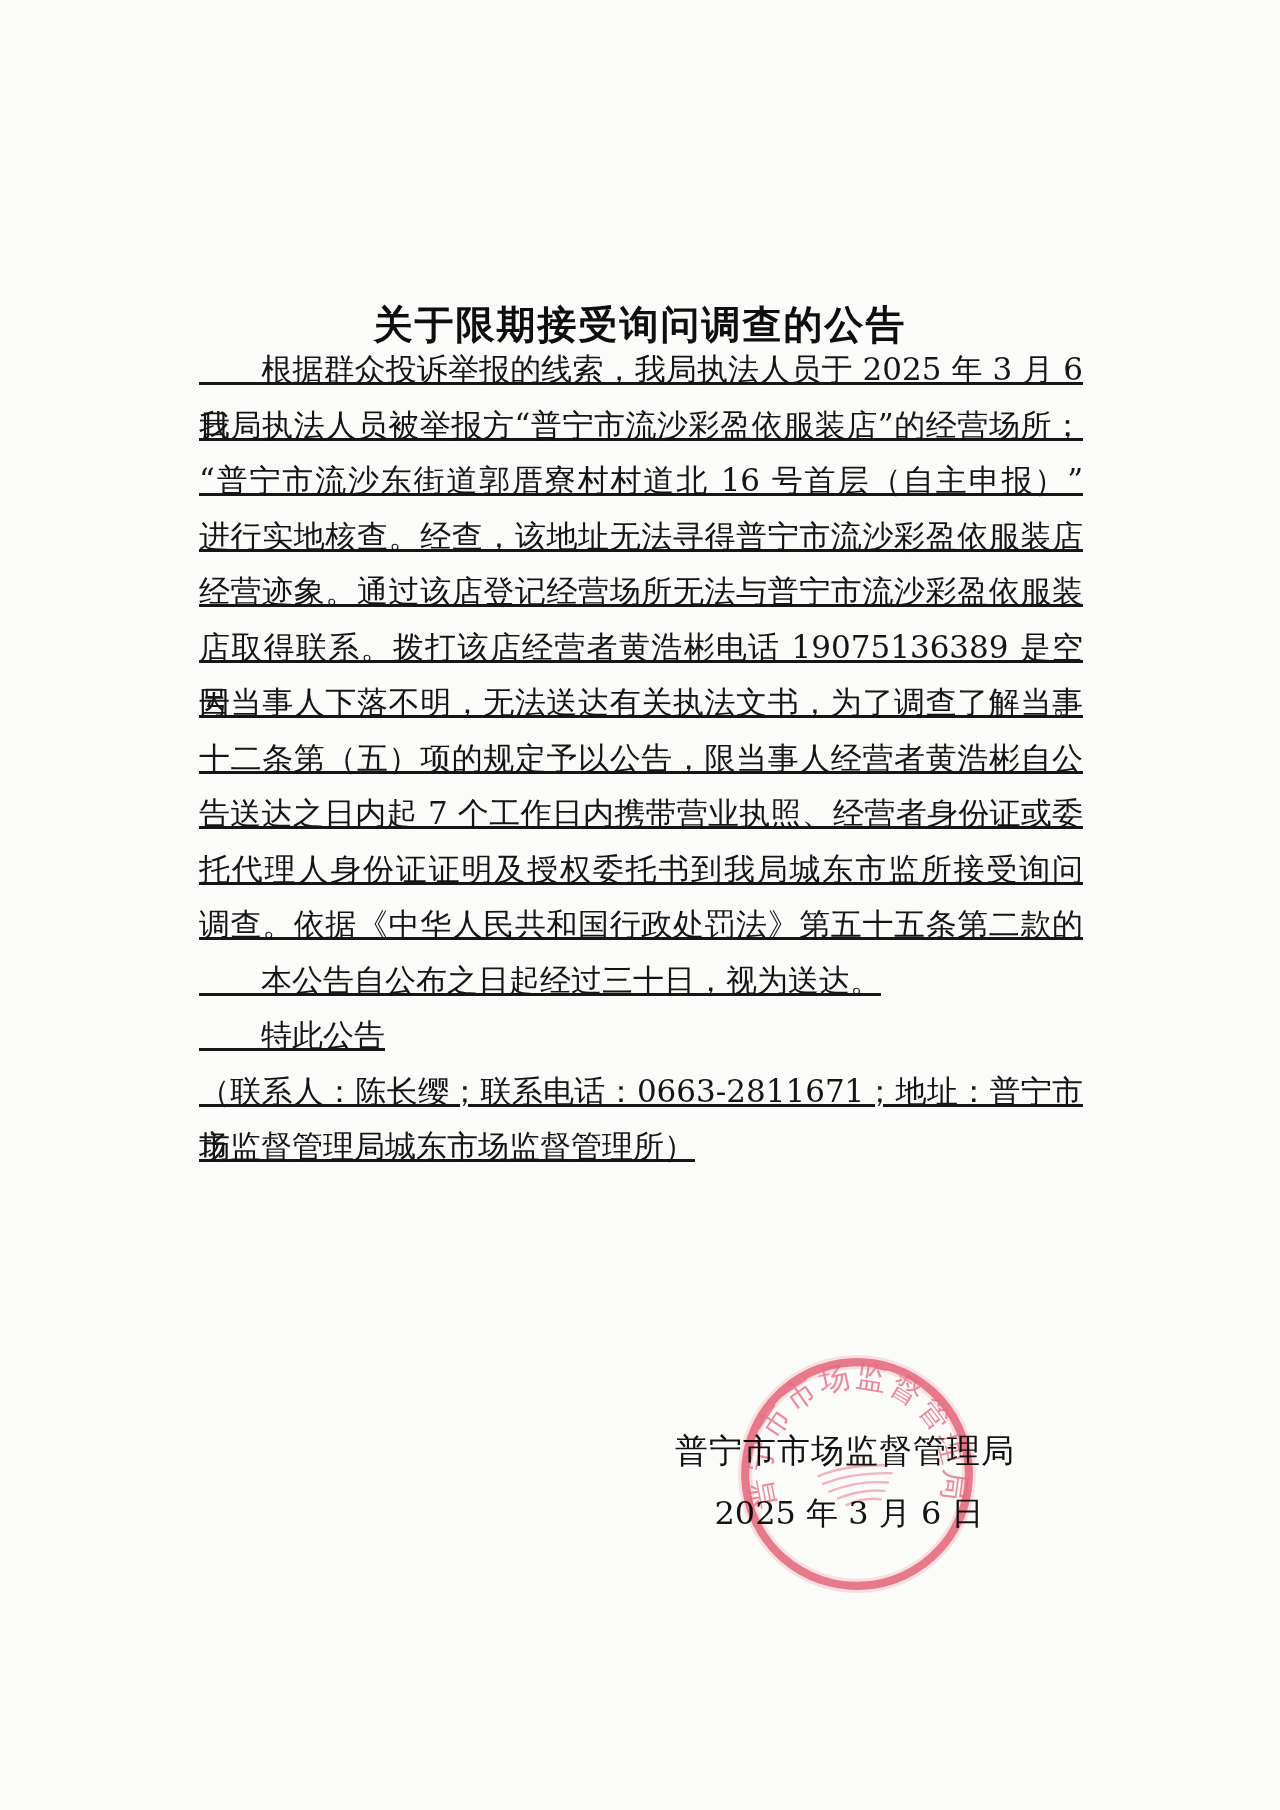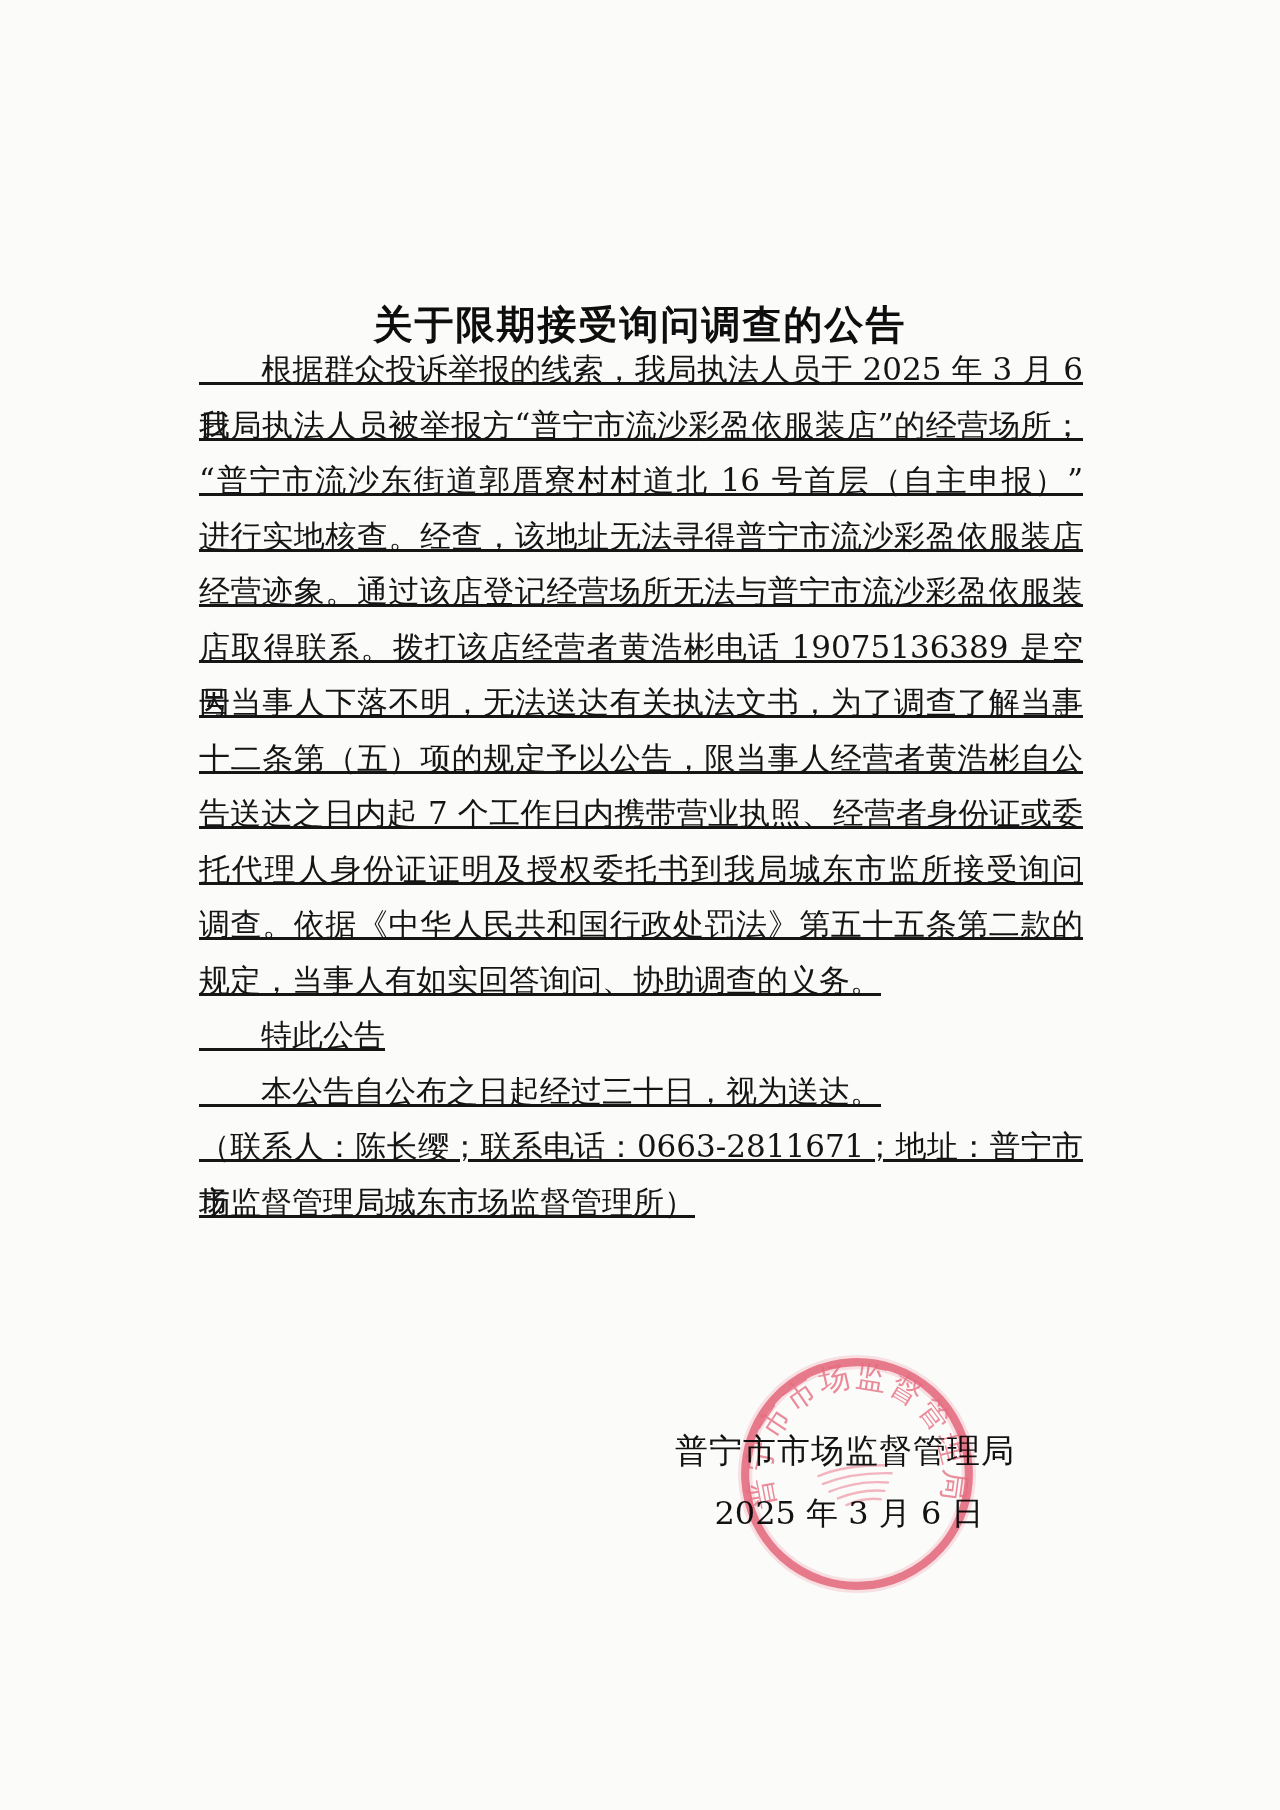--- a/index.html
+++ b/index.html
@@ -77,23 +77,22 @@
       <div class="line stretch">我局执法人员被举报方“普宁市流沙彩盈依服装店”的经营场所：</div>
       <div class="line stretch">“普宁市流沙东街道郭厝寮村村道北 16 号首层（自主申报）”</div>
       <div class="line stretch">进行实地核查。经查，该地址无法寻得普宁市流沙彩盈依服装店</div>
       <div class="line stretch">经营迹象。通过该店登记经营场所无法与普宁市流沙彩盈依服装</div>
       <div class="line stretch">店取得联系。拨打该店经营者黄浩彬电话 19075136389 是空号。</div>
       <div class="line stretch">因当事人下落不明，无法送达有关执法文书，为了调查了解当事</div>
       <div class="line stretch">十二条第（五）项的规定予以公告，限当事人经营者黄浩彬自公</div>
       <div class="line stretch">告送达之日内起 7 个工作日内携带营业执照、经营者身份证或委</div>
       <div class="line stretch">托代理人身份证证明及授权委托书到我局城东市监所接受询问</div>
       <div class="line stretch">调查。依据《中华人民共和国行政处罚法》第五十五条第二款的</div>
-      <div class="line">规定，当事人有如实回答询问、协助调查的义务。</div>
+      <div class="line">　　本公告自公布之日起经过三十日，视为送达。</div>
       <div class="line">　　特此公告</div>
-      <div class="line">　　本公告自公布之日起经过三十日，视为送达。</div>
       <div class="line stretch">（联系人：陈长缨；联系电话：0663-2811671；地址：普宁市市</div>
       <div class="line">场监督管理局城东市场监督管理所）</div>
     </div>
 
   <div class="sig-org">普宁市市场监督管理局</div>
 
   <div class="sig-date">2025 年 3 月 6 日</div>
 
   <svg class="stamp" viewBox="0 0 240 240" aria-hidden="true">
 

